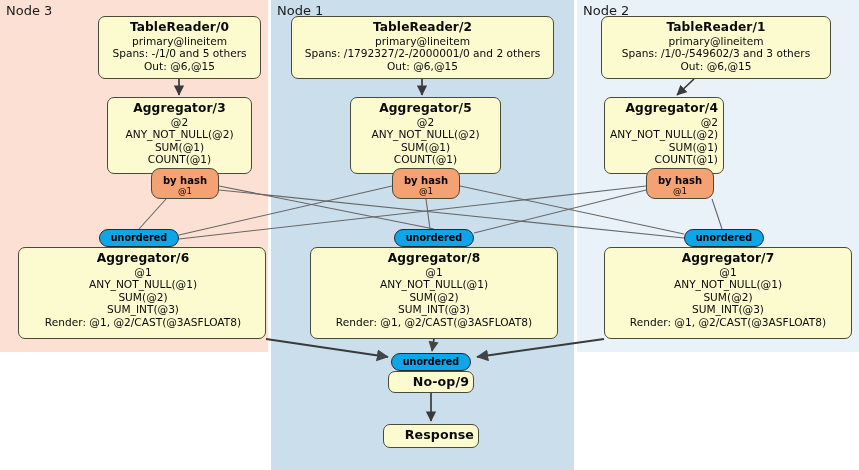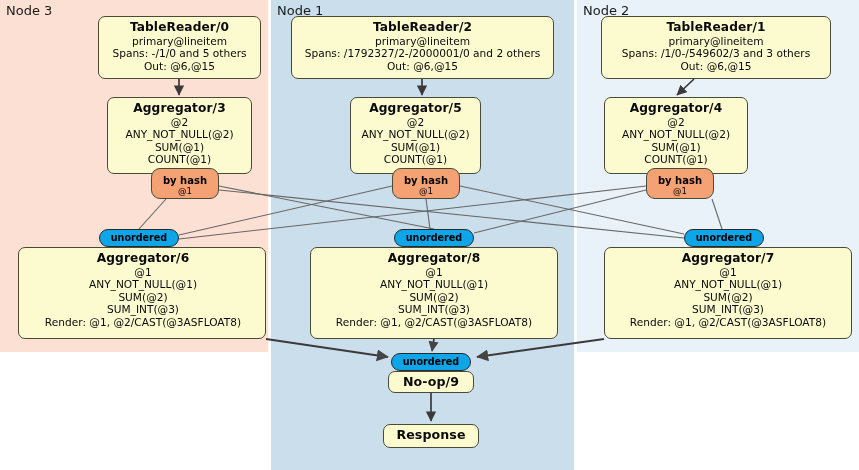--- a/index.html
+++ b/index.html
@@ -21,21 +21,21 @@
 
   .pill{position:absolute;box-sizing:border-box;text-align:center;border-radius:11px;
         white-space:nowrap;color:#000;}
   .pill.hash{background:#f4a273;border:1.3px solid #4a4a38;border-radius:9px;
              padding-top:6px;font-size:9.6px;line-height:11px;}
   .pill.hash .hl{font-weight:bold;font-size:10px;display:block;}
   .pill.hash .hs{font-size:8.6px;display:block;line-height:10px;}
   .pill.unord{background:#0ea5e9;border:1.3px solid #2a2a2a;font-weight:bold;
               font-size:9.6px;line-height:15.5px;border-radius:10px;}
 
-  .box.small{padding:2px 12px;}
+  .box.small{padding:2px 4px;text-align:right;}
   .box.small .title{font-size:12.6px;line-height:16px;}
 </style>
 </head>
 <body>
 
 <div id="stage">
 
   <div class="node-panel" id="panel-node3" style="left: 0px; top: 0px; width: 268px; height: 352px; background: rgb(251, 224, 211);">
     <span class="panel-label">Node 3</span>
   </div>
@@ -101,29 +101,29 @@
   </div>
 
   <div class="box" id="box-aggregator3" style="left: 107px; top: 97px; width: 145px; min-height: 77px;">
     <div class="title">Aggregator/3</div>
     <div class="line">@2</div>
     <div class="line">ANY_NOT_NULL(@2)</div>
     <div class="line">SUM(@1)</div>
     <div class="line">COUNT(@1)</div>
   </div>
 
-  <div class="box" id="box-aggregator5" style="left: 350px; top: 97px; width: 131px; min-height: 77px;">
+  <div class="box" id="box-aggregator5" style="left: 350px; top: 97px; width: 151px; min-height: 77px;">
     <div class="title">Aggregator/5</div>
     <div class="line">@2</div>
     <div class="line">ANY_NOT_NULL(@2)</div>
     <div class="line">SUM(@1)</div>
     <div class="line">COUNT(@1)</div>
   </div>
 
-  <div class="box" id="box-aggregator4" style="left: 604px; top: 97px; width: 144px; min-height: 77px;">
+  <div class="box" id="box-aggregator4" style="left: 604px; top: 97px; width: 120px; min-height: 77px; text-align: right;">
     <div class="title">Aggregator/4</div>
     <div class="line">@2</div>
     <div class="line">ANY_NOT_NULL(@2)</div>
     <div class="line">SUM(@1)</div>
     <div class="line">COUNT(@1)</div>
   </div>
 
   <div class="box" id="box-aggregator6" style="left: 18px; top: 247px; width: 248px; min-height: 92px; padding-left: 7px;">
     <div class="title">Aggregator/6</div>
     <div class="line">@1</div>

